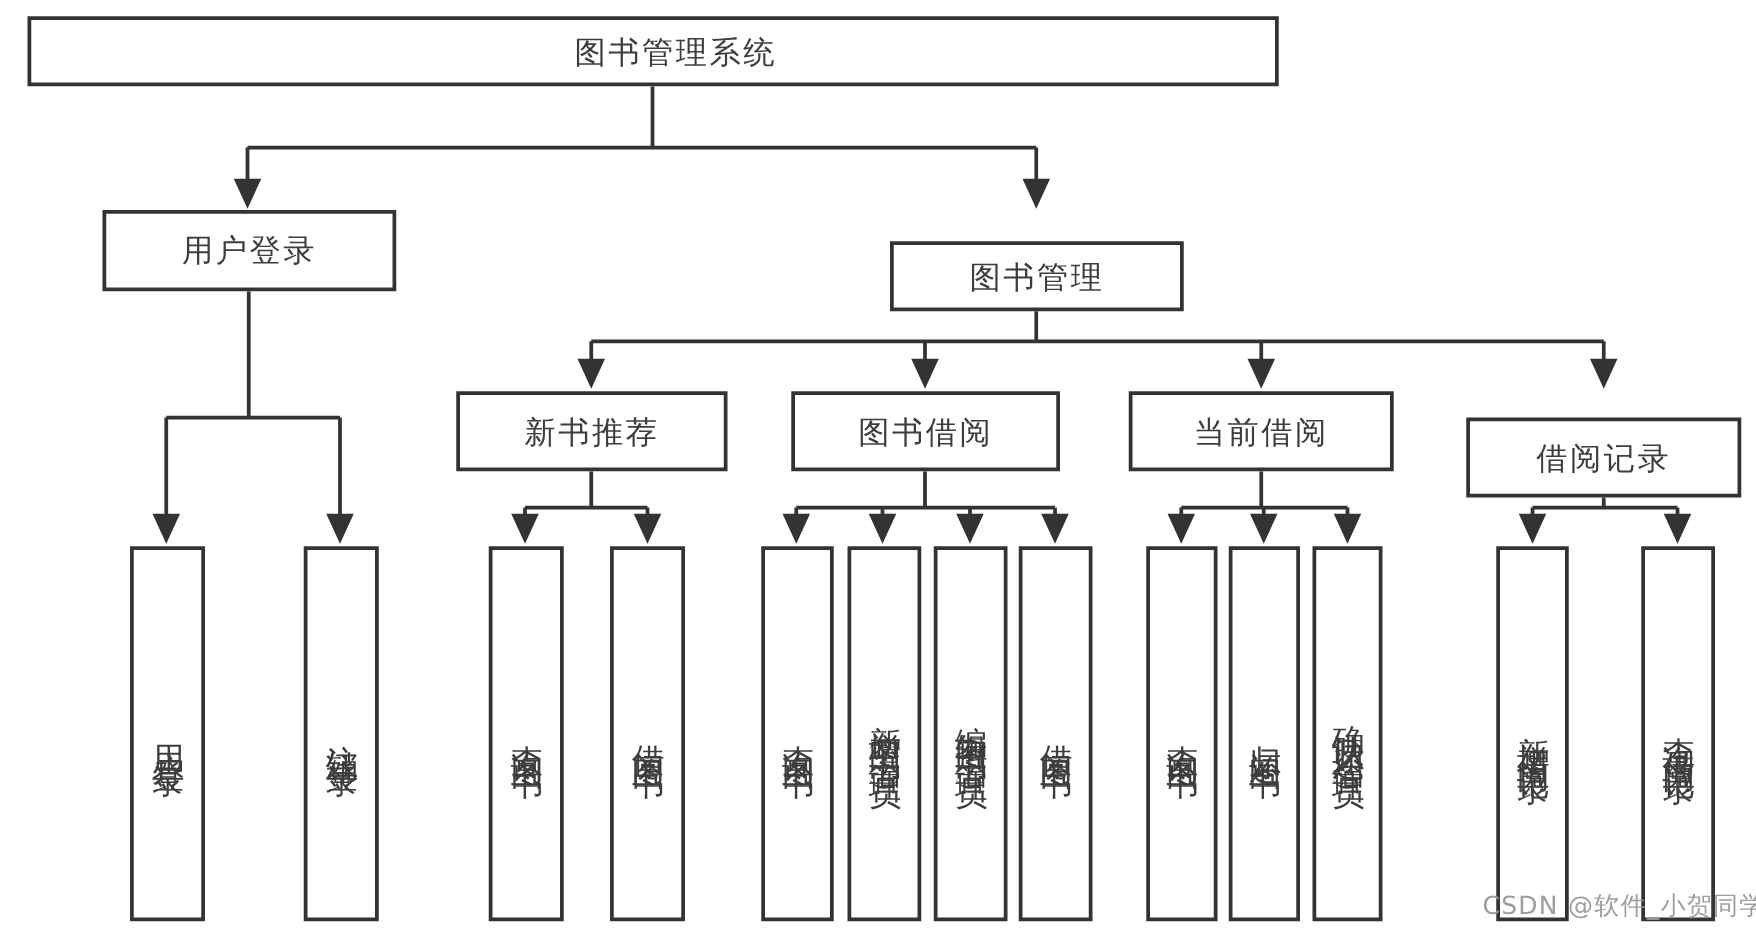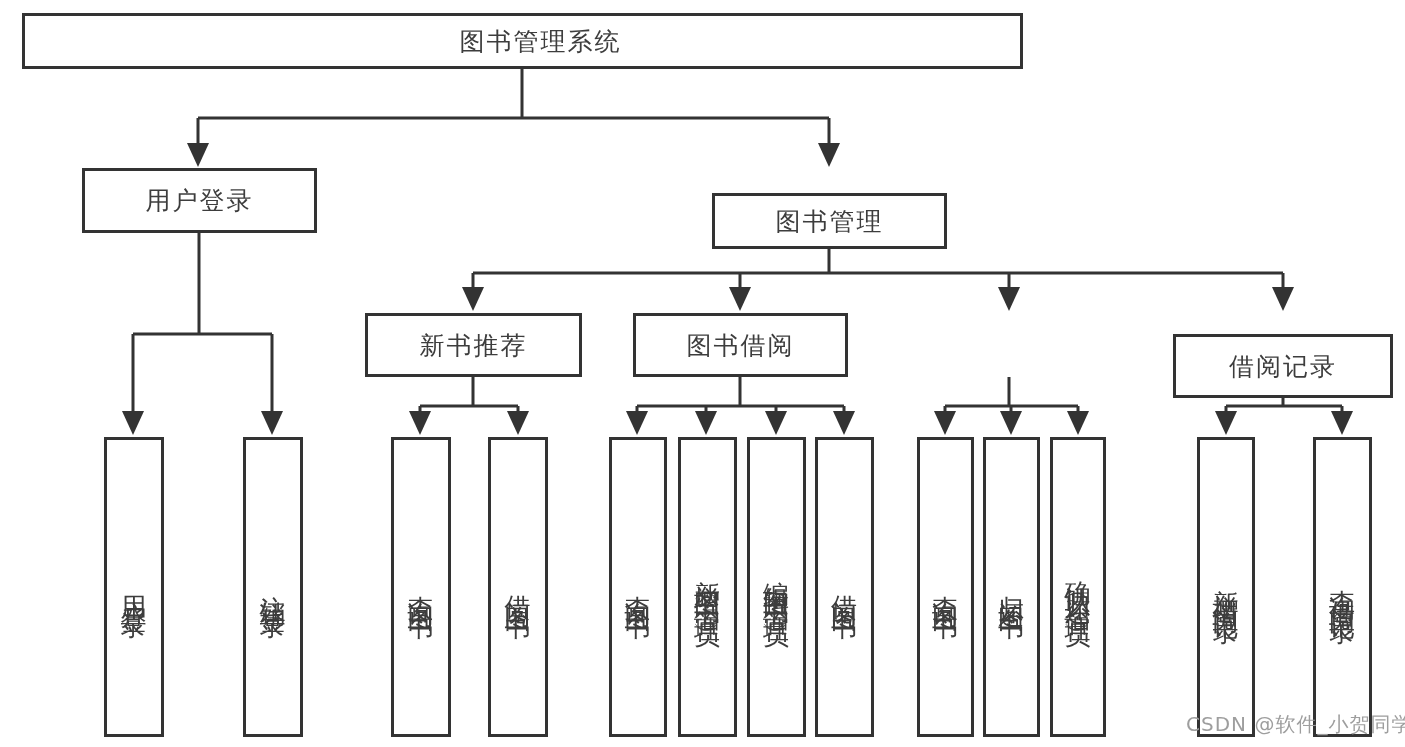--- a/index.html
+++ b/index.html
@@ -74,20 +74,21 @@
     </g>
   </svg>
 
   <div class="node h-node" style="left:22px; top:13px; width:1001px; height:56px;padding-left:36px;">图书管理系统</div>
 
   <div class="node h-node" style="left:82px; top:168px; width:235px; height:65px;">用户登录</div>
   <div class="node h-node" style="left:712px; top:169px; width:235px; height:56px;margin-top:24px;">图书管理</div>
 
   <div class="node h-node" style="left:365px; top:313px; width:217px; height:64px;text-align:right;">新书推荐</div>
   <div class="node h-node" style="left:633px; top:313px; width:215px; height:64px;">图书借阅</div>
+  <div class="node h-node" style="left:903px; top:313px; width:212px; height:64px;">当前借阅</div>
   <div class="node h-node" style="left:1173px; top:313px; width:220px; height:64px;margin-top:21px;">借阅记录</div>
 
   <div class="node v-node" style="left:104px; top:437px; width:60px; height:300px;">用户登录</div>
   <div class="node v-node" style="left:243px; top:437px; width:60px; height:300px;">注销登录</div>
 
   <div class="node v-node" style="left:391px; top:437px; width:60px; height:300px;">查询图书</div>
   <div class="node v-node" style="left:488px; top:437px; width:60px; height:300px;">借阅图书</div>
 
   <div class="node v-node" style="left:609px; top:437px; width:58px; height:300px;">查询图书</div>
   <div class="node v-node" style="left:678px; top:437px; width:59px; height:300px;">新增图书（管理员）</div>

